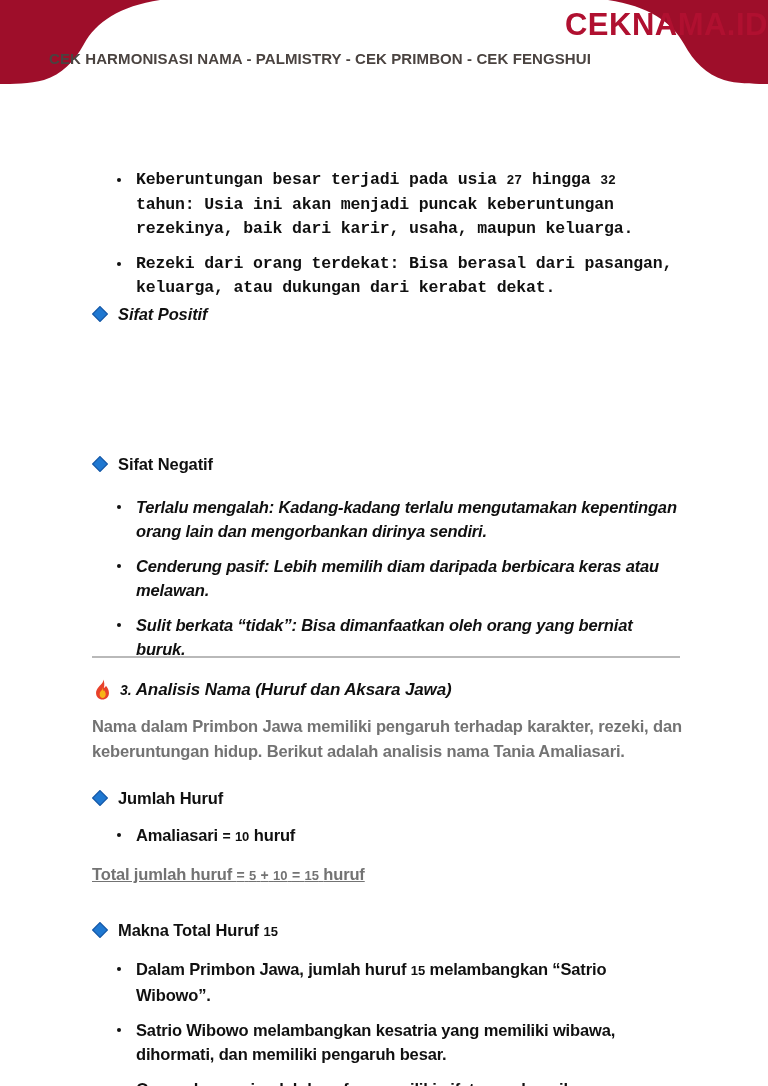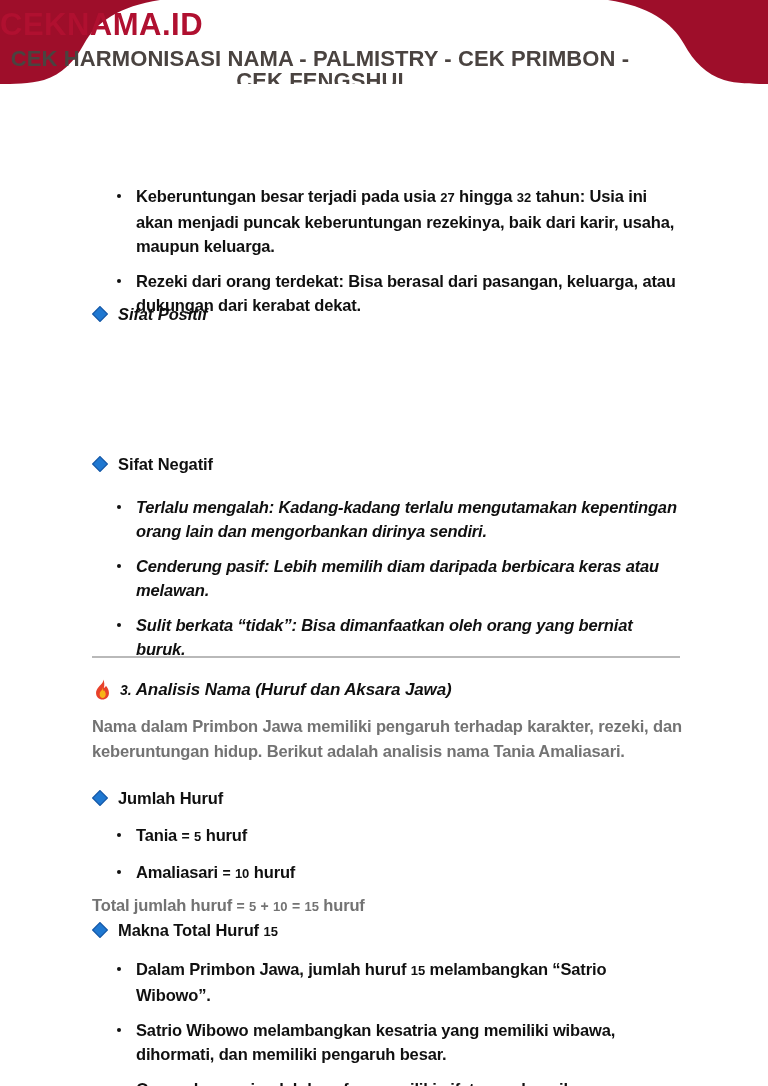--- a/index.html
+++ b/index.html
@@ -32,36 +32,36 @@
     pointer-events: none;
   }
   .header-corner.left { left: 0; }
   .header-corner.right { right: 0; }
 
   .header-title {
     position: absolute;
     top: 6px;
     left: 0;
     width: 768px;
-    text-align: left;
+    text-align: right;
     font-family: "Liberation Sans", sans-serif;
     font-size: 31px;
     font-weight: bold;
     letter-spacing: 0.5px;
     color: #b01030;
     line-height: 38px;
   }
   .header-subtitle {
     position: absolute;
     top: 48px;
     left: 0;
     width: 640px;
     text-align: center;
     font-family: "Liberation Sans", sans-serif;
-    font-size: 22px;
+    font-size: 15px;
     font-weight: bold;
     letter-spacing: 0.1px;
     color: #4a4340;
     line-height: 22px;
   }
 
   
   .content {
     position: relative;
     padding: 0;
@@ -182,21 +182,21 @@
   <svg class="header-corner right" viewBox="0 0 165 84" preserveAspectRatio="none">
     <path d="M165,0 L5,0 C45,6 69,22 81,44 C91,62 103,74 121,80 C135,84 153,84 165,84 Z" fill="#9e0e2a"></path>
   </svg>
 
   <div class="header-title">CEKNAMA.ID</div>
   <div class="header-subtitle">CEK HARMONISASI NAMA - PALMISTRY - CEK PRIMBON - CEK FENGSHUI</div>
 </div>
 
 <div class="content">
 
-  <div class="block" style="top:100px;">
+  <div class="block" style="top:84px;font-family:Liberation Mono, monospace;">
     <ul class="bullets">
       <li>
         <span>Keberuntungan besar terjadi pada usia <span class="num">27</span> hingga <span class="num">32</span> tahun: Usia ini akan menjadi puncak keberuntungan rezekinya, baik dari karir, usaha, maupun keluarga.</span>
       </li>
       <li>
         <span>Rezeki dari orang terdekat: Bisa berasal dari pasangan, keluarga, atau dukungan dari kerabat dekat.</span>
       </li>
     </ul>
   </div>
 
@@ -240,33 +240,27 @@
 
   <div class="block" style="top:703px;">
     <div class="dia-head">
       <svg class="dia-icon" viewBox="0 0 16 16">
         <polygon points="8,0.6 15.4,8 8,15.4 0.6,8" fill="#1f78d1" stroke="#1458a8" stroke-width="1.3"></polygon>
       </svg>
       <span>Jumlah Huruf</span>
     </div>
     <ul class="bullets" style="margin-top:14px;">
       <li>
-        <span>Tania</span>
-        <span class="eq">=</span>
-        <span class="num">5</span>
-        <span>huruf</span>
-      </li>
-      <li>
         <span>Amaliasari</span>
         <span class="eq">=</span>
         <span class="num">10</span>
         <span>huruf</span>
       </li>
     </ul>
-    <div class="para" style="margin-top:7px;">
+    <div class="para" style="margin-top:13px;text-decoration:underline;">
       <span>Total jumlah huruf</span>
       <span class="eq">=</span>
       <span class="num">5</span>
       <span class="eq">+</span>
       <span class="num">10</span>
       <span class="eq">=</span>
       <span class="num">15</span>
       <span>huruf</span>
     </div>
   </div>

